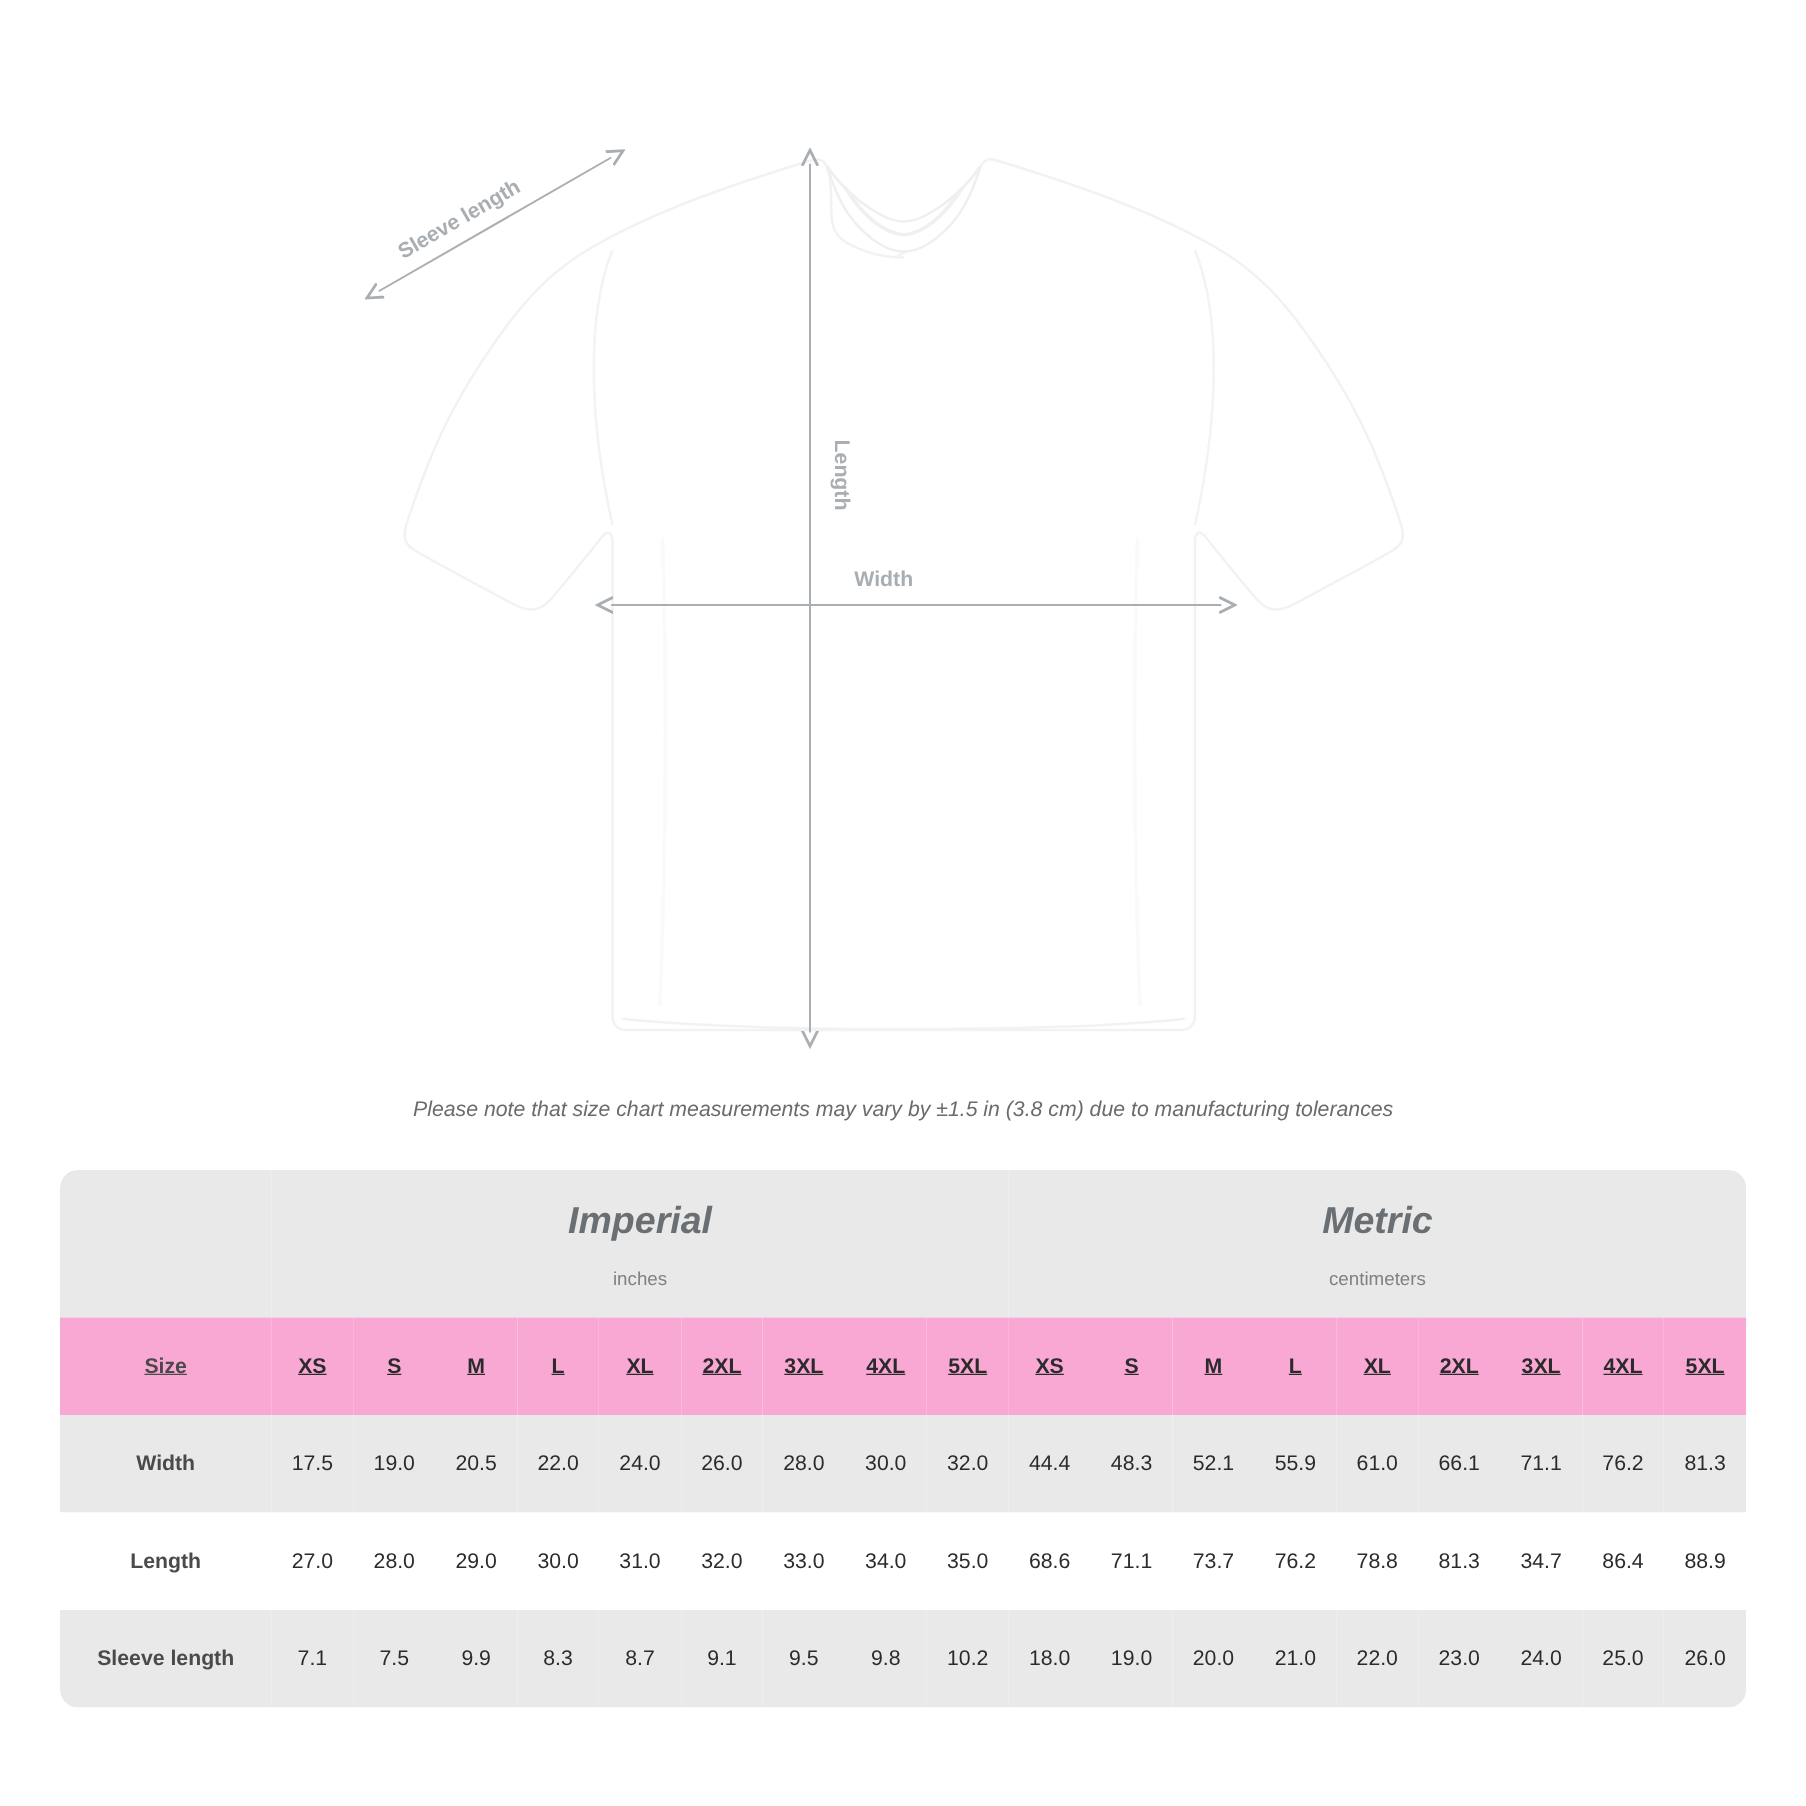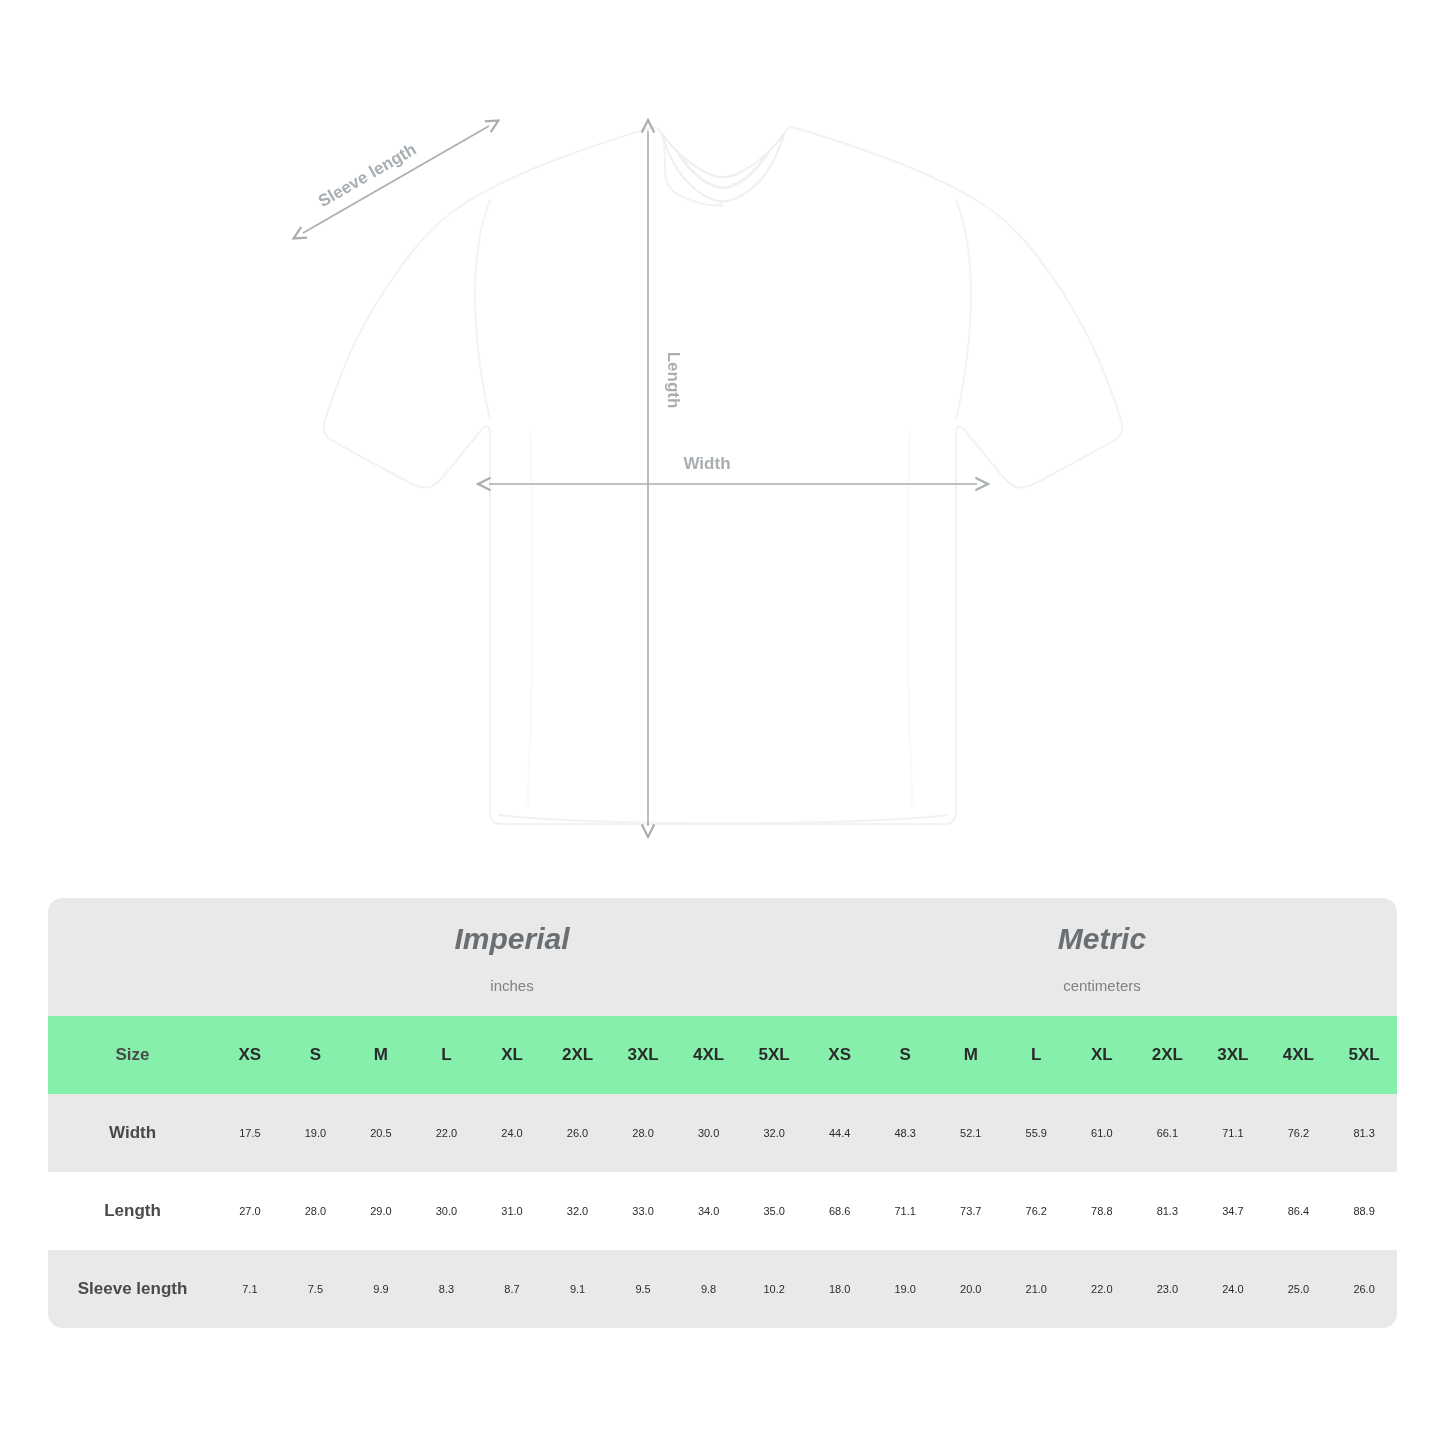--- a/index.html
+++ b/index.html
@@ -86,33 +86,33 @@
     line-height: 1.25;
   }
   .system-unit {
     font-size: 15px;
     color: #7d8285;
     font-style: normal;
     font-weight: normal;
     margin-top: 20px;
   }
 
-  tr.head-row td { background: #86efac; }
+  tr.head-row td { background: #f9a8d4; text-decoration: underline; }
   tr.head-row .size-label {
     font-weight: bold;
     font-size: 17px;
     color: #4a4a4a;
   }
   tr.head-row .size-name {
     font-weight: bold;
     font-size: 17px;
     color: #2b2b2b;
   }
 
-  tr.data-row td { font-size: 11px; }
+  tr.data-row td { font-size: 17px; }
   tr.data-row .row-label {
     font-weight: bold;
     color: #4a4a4a;
     font-size: 17px;
   }
   tr.shade td { background: #e9e9e9; }
   tr.plain td { background: #ffffff; }
 
   .rounded-tl { border-top-left-radius: 14px; }
   .rounded-tr { border-top-right-radius: 14px; }
@@ -196,20 +196,21 @@
         <text x="0" y="0" fill="#a9aeb2" font-family="Liberation Sans, sans-serif" font-size="17" font-weight="bold" text-anchor="middle" transform="translate(668 380) rotate(90)">Length</text>
       </g>
 
       <g>
         <line x1="489" y1="484" x2="977" y2="484" stroke="#a9aeb2" stroke-width="1.6" marker-start="url(#arrowStart)" marker-end="url(#arrowEnd)"></line>
         <text x="707" y="469" fill="#a9aeb2" font-family="Liberation Sans, sans-serif" font-size="17" font-weight="bold" text-anchor="middle">Width</text>
       </g>
     </svg>
   </div>
 
+  <div class="subtitle">Please note that size chart measurements may vary by ±1.5 in (3.8 cm) due to manufacturing tolerances</div>
 
   <div class="table-wrap">
     <table class="size-chart">
       <colgroup>
         <col class="label-col">
         <col class="unit-col">
           <col class="unit-col">
           <col class="unit-col">
           <col class="unit-col">
           <col class="unit-col">

